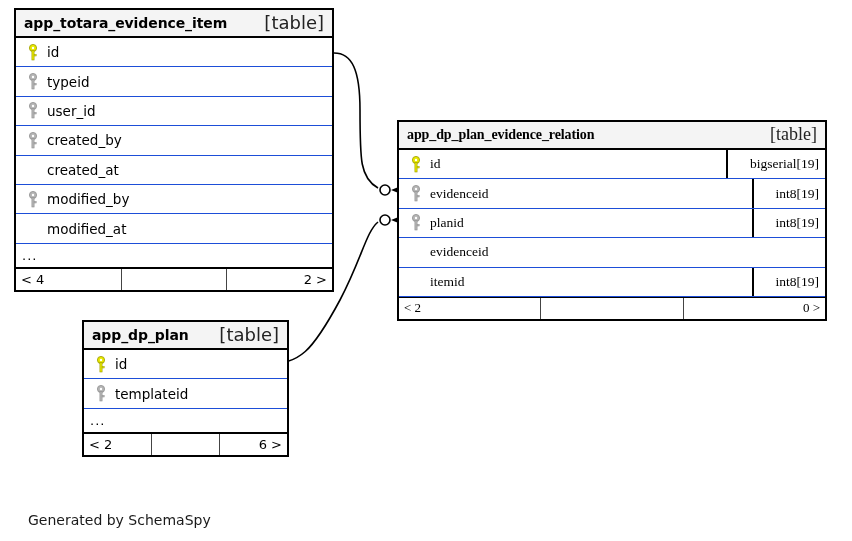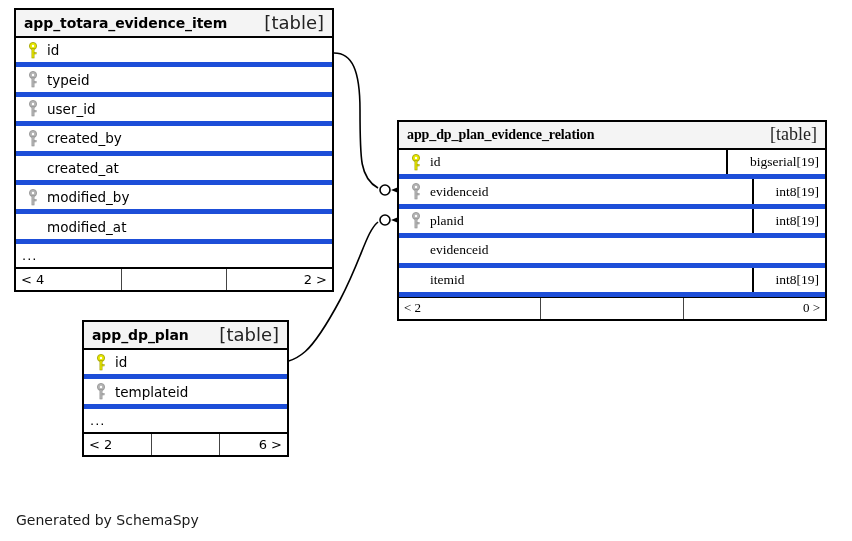--- a/index.html
+++ b/index.html
@@ -60,21 +60,21 @@
   .table-tag {
     font-size: 18px;
     color: #222222;
     white-space: nowrap;
     padding-left: 10px;
   }
 
   .col-row {
     display: flex;
     align-items: stretch;
-    border-bottom: 5px solid #1d4ed8;
+    border-bottom: 1px solid #1d4ed8;
     box-sizing: border-box;
     height: 29.4px;
   }
   .col-row:last-of-type {
     border-bottom: none;
   }
   .col-main {
     display: flex;
     align-items: center;
     flex: 1 1 auto;
@@ -140,21 +140,21 @@
     z-index: 2;
     font-size: 14px;
     color: #1a1a1a;
     white-space: nowrap;
   }
 
   
   #node-evidence-item { left: 14px;  top: 8px;   width: 320px; }
   #node-relation      { left: 397px; top: 120px; width: 430px; font-family: Liberation Serif, serif; }
   #node-dp-plan       { left: 82px;  top: 320px; width: 207px; }
-  #caption-generated  { left: 16px;  top: 512px; text-align: right; }
+  #caption-generated  { left: 28px;  top: 512px; text-align: right; }
 </style>
 </head>
 <body>
 
 <div id="canvas">
 
   <svg id="edges" width="852" height="541" viewBox="0 0 852 541">
 
     <g>
       <path d="M 334,53 C 352,53 360,70 360,110 C 360,160 360,178 378,188" fill="none" stroke="#000000" stroke-width="1.6"></path>

